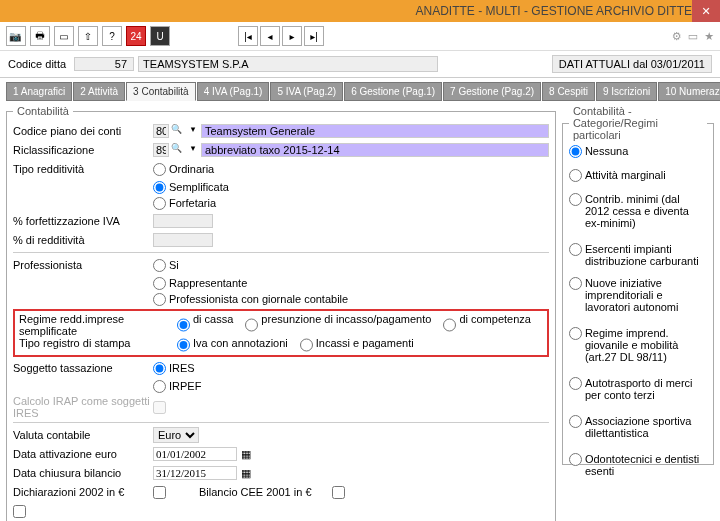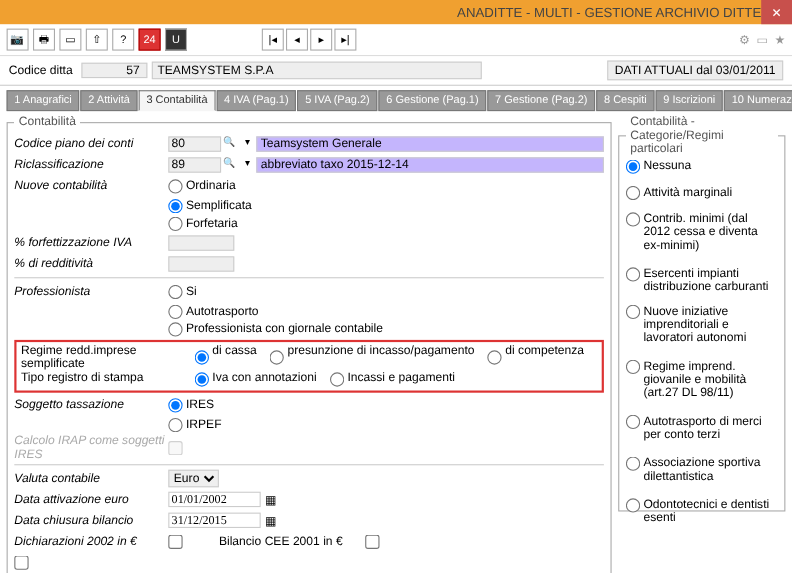--- a/index.html
+++ b/index.html
@@ -21,22 +21,22 @@
 .date-info { margin-left: auto; font-size: 11px; background: #eee; padding: 2px 6px; border: 1px solid #ccc; }
 .tabs { display: flex; padding: 4px 6px 0; gap: 1px; flex-wrap: nowrap; }
 .tab { background: #999; color: #fff; padding: 3px 6px; font-size: 10px; cursor: pointer; border: 1px solid #777; white-space: nowrap; }
 .tab.active { background: #f5f5f5; color: #333; border-bottom: 1px solid #f5f5f5; }
 .main { display: flex; padding: 4px 6px; gap: 6px; }
 .left-col { flex: 1.4; }
 .right-col { flex: 1; }
 fieldset { border: 1px solid #aaa; padding: 4px 6px 6px; margin-bottom: 4px; font-size: 11px; }
 legend { font-size: 11px; padding: 0 4px; color: #555; }
 .row { display: flex; align-items: center; min-height: 18px; margin: 1px 0; }
-.row label.lbl { width: 140px; font-size: 11px; font-style: italic; }
-.row input.txt { width: 48px; border: 1px solid #ccc; background: #eee; font-size: 11px; padding: 0 2px; }
+.row label.lbl { width: 140px; font-size: 11px; }
+.row input.txt { width: 16px; border: 1px solid #ccc; background: #eee; font-size: 11px; padding: 0 2px; }
 .row .lookup { width: 12px; height: 14px; font-size: 9px; text-align: center; margin: 0 2px; cursor: pointer; }
 .row .desc { background: #c4b5fd; border: 1px solid #ccc; font-size: 11px; padding: 0 3px; flex: 1; }
 .radio-row { display: flex; align-items: center; margin-left: 140px; min-height: 16px; }
 input[type=radio], input[type=checkbox] { margin-right: 3px; }
 .radio-lbl { font-size: 11px; margin-right: 12px; white-space: nowrap; }
 hr { border: none; border-top: 1px solid #ccc; margin: 3px 0; }
 .highlight-box { border: 2px solid #d33; padding: 2px 4px; margin: 2px 0; }
 .regime-row { display: flex; font-size: 11px; min-height: 16px; }
 .regime-row .lbl { width: 158px; }
 .small-input { width: 84px; border: 1px solid #ccc; background: #fff; font-size: 11px; padding: 0 2px; font-family: Liberation Serif, serif; }
@@ -107,21 +107,21 @@
         <span class="desc">Teamsystem Generale</span>
       </div>
       <div class="row">
         <label class="lbl">Riclassificazione</label>
         <input class="txt" value="89" style="">
         <span class="lookup">🔍</span>
         <span class="lookup">▾</span>
         <span class="desc">abbreviato taxo 2015-12-14</span>
       </div>
       <div class="row">
-        <label class="lbl">Nuove contabilità</label>
+        <label class="lbl">Tipo redditività</label>
         <input type="radio" name="tipo" style="">
           <span class="radio-lbl">Ordinaria</span>
       </div>
       <div class="radio-row">
           <input type="radio" name="tipo" checked="" style="">
           <span class="radio-lbl">Semplificata</span>
         </div>
       <div class="radio-row">
           <input type="radio" name="tipo" style="">
           <span class="radio-lbl">Forfetaria</span>
@@ -137,21 +137,21 @@
         </div>
       <hr>
 
       <div class="row">
         <label class="lbl">Professionista</label>
         <input type="radio" name="prof" style="">
           <span class="radio-lbl">Si</span>
       </div>
       <div class="radio-row">
           <input type="radio" name="prof" style="">
-          <span class="radio-lbl">Autotrasporto</span>
+          <span class="radio-lbl">Rappresentante</span>
         </div>
       <div class="radio-row">
           <input type="radio" name="prof" style="">
           <span class="radio-lbl">Professionista con giornale contabile</span>
         </div>
 
       <div class="highlight-box">
         <div class="regime-row">
           <span class="lbl">Regime redd.imprese semplificate</span>
           <input type="radio" name="reg" checked="" style="">

